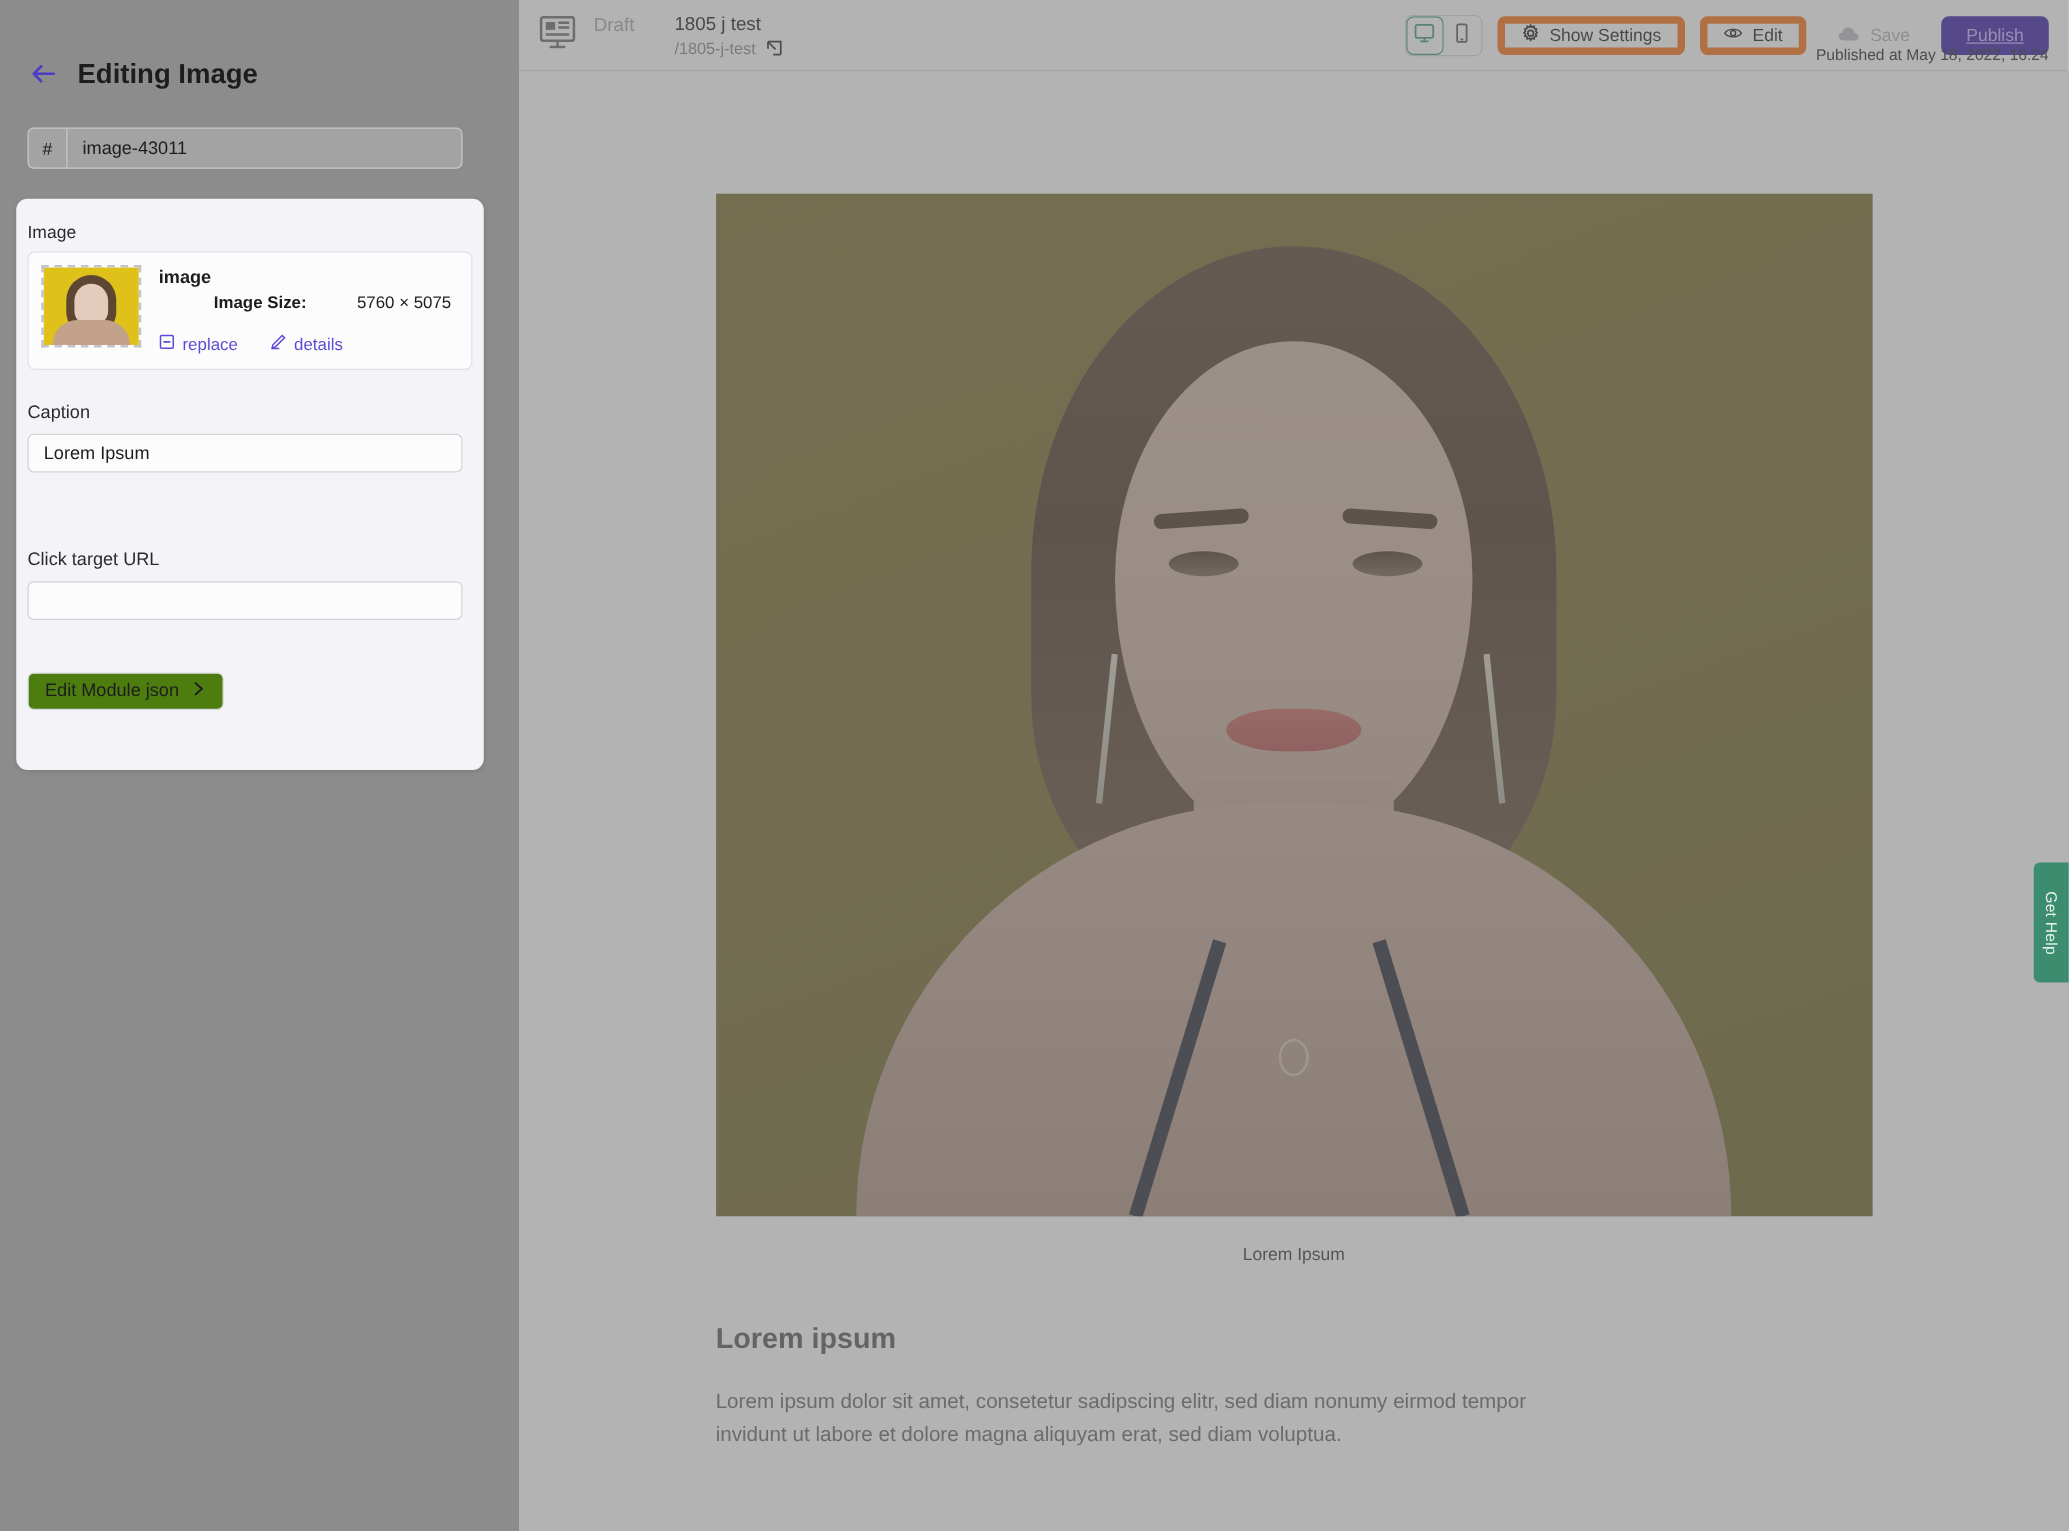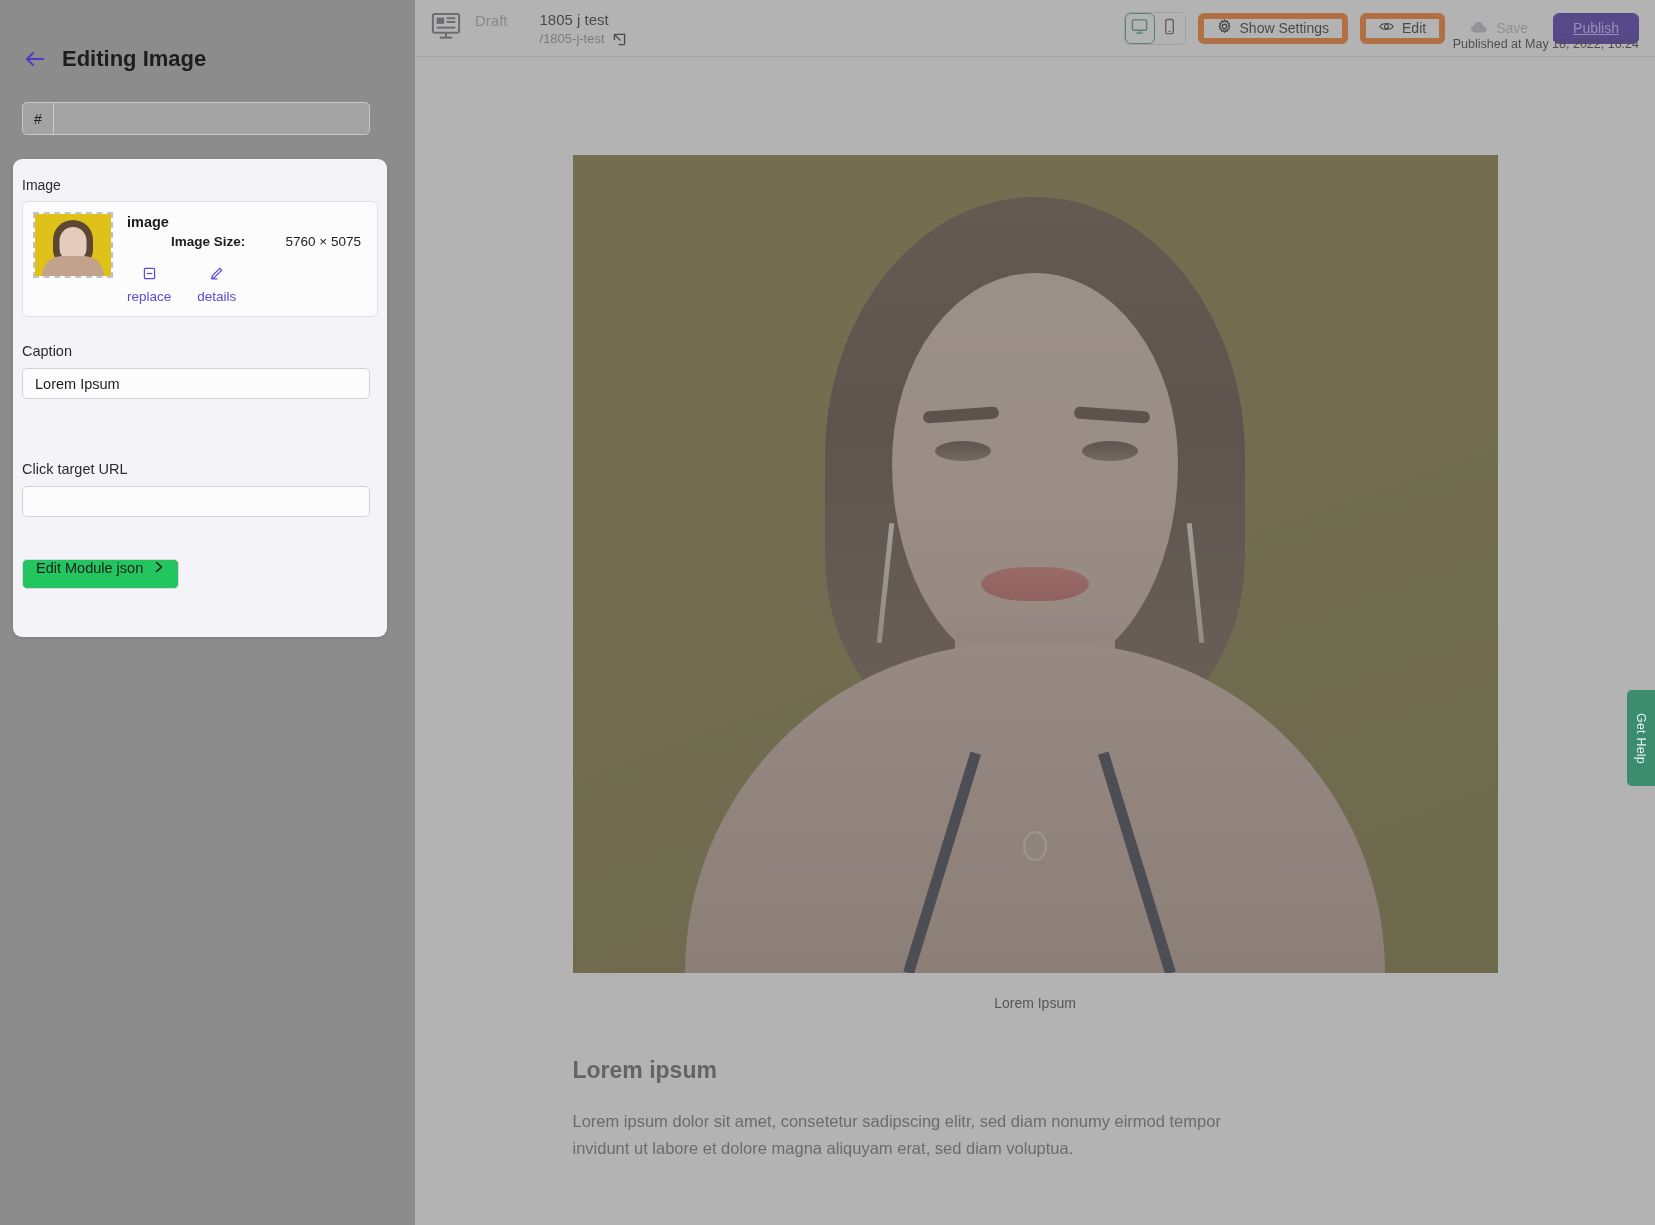--- a/index.html
+++ b/index.html
@@ -250,37 +250,37 @@
     background: #c3a28c;
   }
   .img-meta { flex: 1; min-width: 0; }
   .img-name { font-size: 14.5px; font-weight: bold; color: #1d1d20; margin-bottom: 4px; }
   .meta-row { display: flex; font-size: 13.5px; color: #1d1d20; }
   .meta-key { font-weight: bold; padding-left: 44px; }
   .meta-val { margin-left: auto; padding-right: 4px; }
   .link-row { display: flex; gap: 26px; margin-top: 18px; }
   .link {
     display: flex; align-items: center; gap: 6px;
-    font-size: 13.5px; color: #5b4bd6; cursor: pointer; flex-direction: column;
+    font-size: 13.5px; color: #5b4bd6; cursor: pointer;
   }
   .link svg { width: 13px; height: 13px; }
 
   .field-label { font-size: 14.5px; color: #2b2b2e; margin: 26px 0 9px 9px; }
   .text-input {
     display: block; margin: 0 9px; width: 348px; height: 31px;
     border: 1px solid #d3d3d9; border-radius: 5px;
     background: #fcfcfd; padding: 0 12px;
     font-size: 14.5px; color: #1d1d20;
     font-family: "Liberation Sans", sans-serif; outline: none;
   }
   .gap-lg { height: 36px; }
   .json-btn {
-    display: inline-flex; align-items: flex-start; gap: 10px;
+    display: inline-flex; align-items: center; gap: 10px;
     margin: 42px 0 0 9px; height: 30px; padding: 0 13px;
-    background: #22c55e; border: 1px solid #d8d8de; border-radius: 5px;
+    background: #4d7c0f; border: 1px solid #d8d8de; border-radius: 5px;
     font-size: 14.5px; color: #1d1d20; cursor: pointer;
   }
   .json-btn svg { width: 12px; height: 12px; }
 </style>
 </head>
 <body>
 
 <div class="preview-root">
 
   <div class="topbar">
@@ -408,20 +408,21 @@
       <svg viewBox="0 0 22 22" fill="none" stroke="currentColor" stroke-width="2" stroke-linecap="round" stroke-linejoin="round">
         <line x1="19" y1="11" x2="3.5" y2="11"></line>
         <polyline points="9,5 3,11 9,17"></polyline>
       </svg>
     </span>
     <span class="panel-title">Editing Image</span>
   </div>
 
   <div class="anchor-row">
     <span class="anchor-hash">#</span>
+    <input class="anchor-input" value="image-43011" style="">
   </div>
 
   <div class="card">
 
     <div class="section-label">Image</div>
 
     <div class="image-card">
       <div class="thumb">
         <div class="t-hair"></div>
         <div class="t-face"></div>

